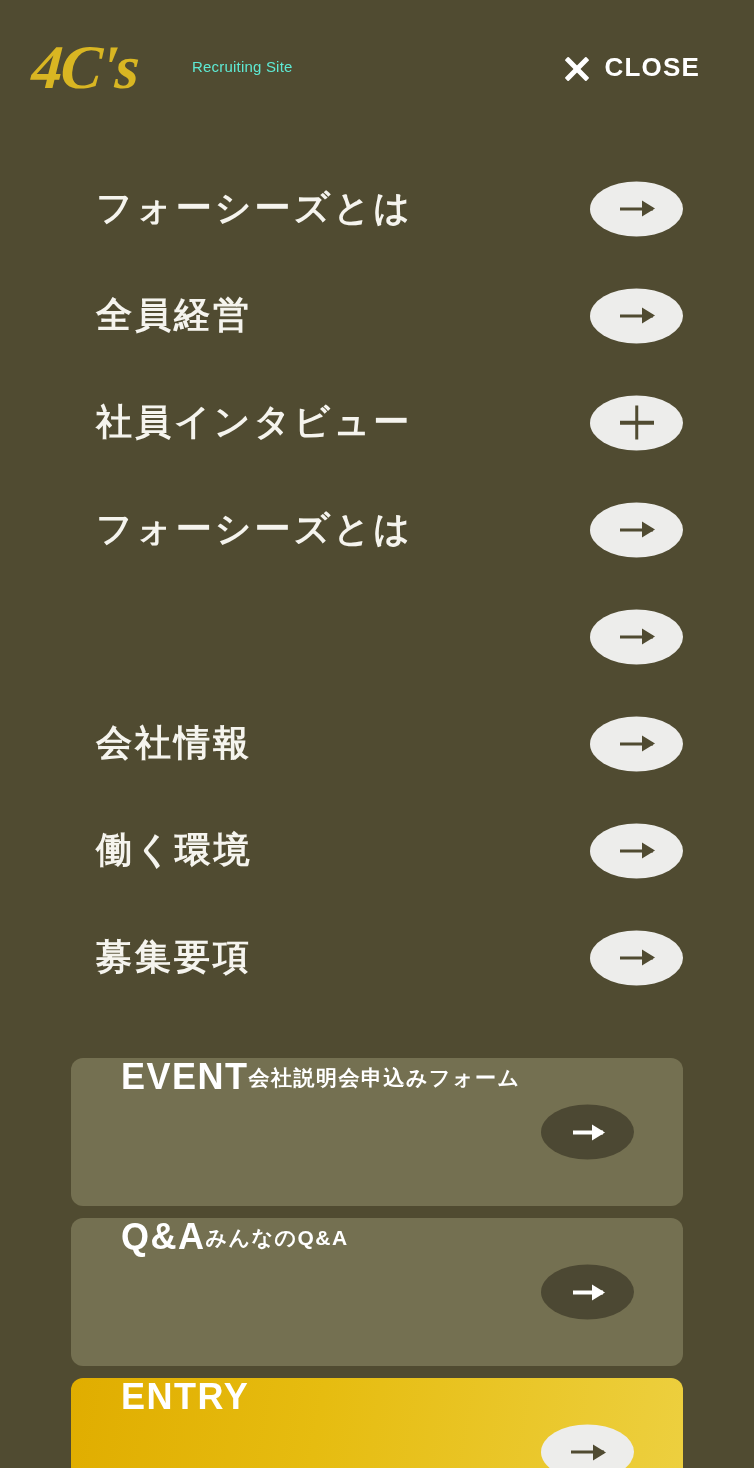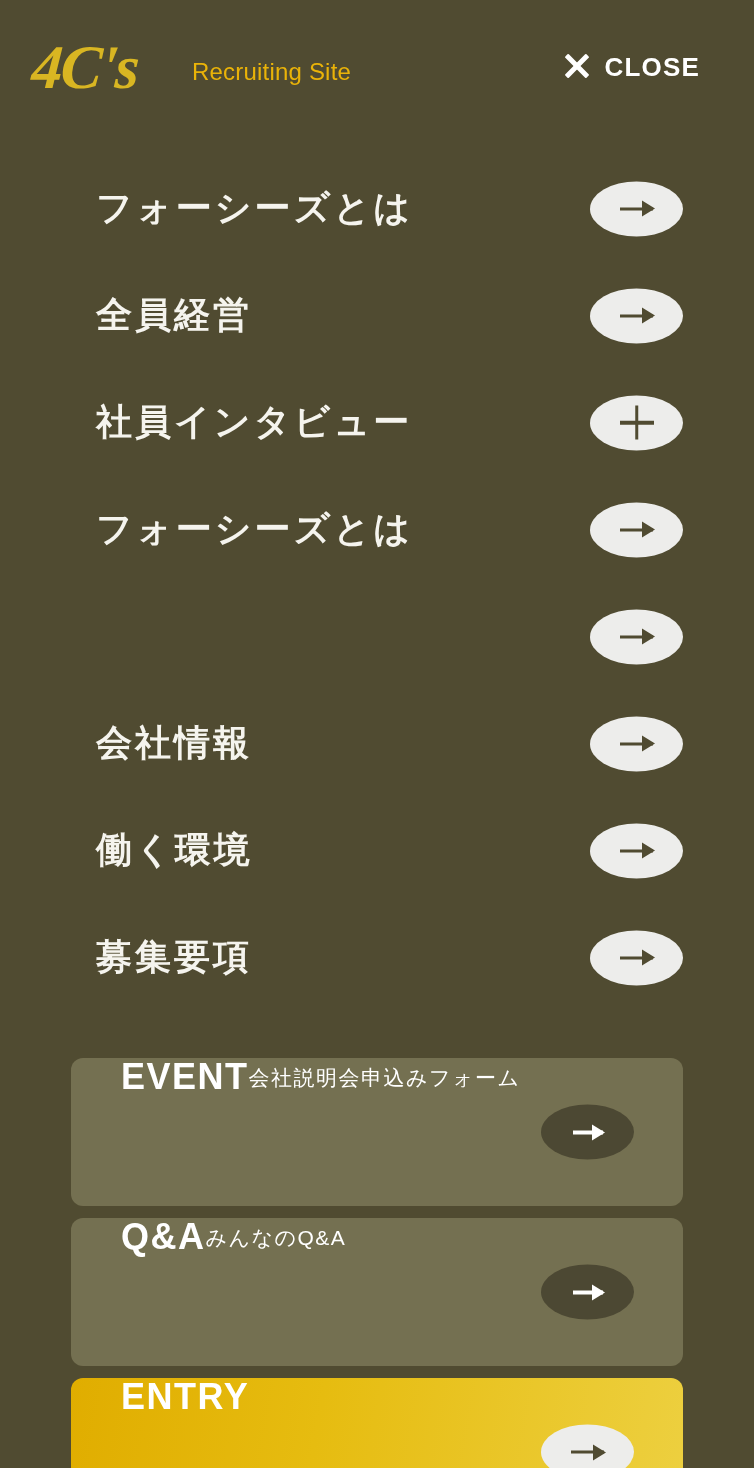--- a/index.html
+++ b/index.html
@@ -29,28 +29,28 @@
     font-weight:bold;
     font-size:62px;
     line-height:1;
     color:#D9B622;
     letter-spacing:-2px;
     transform:skewX(-4deg);
     user-select:none;
   }
   .site-label {
     position:absolute; left:192px; top:58px;
-    font-size:24px;
+    font-size:15px;
     font-weight:500;
-    color:#eab308;
+    color:#5eead4;
     letter-spacing:0.2px;
   }
   .close-btn {
     position:absolute; right:54px; top:52px;
-    display:flex; align-items:flex-start; gap:13px;
+    display:flex; align-items:flex-end; gap:13px;
     cursor:pointer;
   }
   .close-x {
     position:relative;
     width:28px; height:28px;
     flex:0 0 28px;
   }
   .close-x::before, .close-x::after {
     content:""; position:absolute;
     left:50%; top:50%;
@@ -144,21 +144,21 @@
   .card-title {
     font-size:36px;
     font-weight:bold;
     color:#FFFFFF;
     letter-spacing:1.5px;
     line-height:1.08;
   }
   .card-sub {
     margin-top:6px;
     font-size:21px;
-    font-weight:normal;
+    font-weight:bold;
     color:#FFFFFF;
     letter-spacing:1.5px;
   }
   .card-btn {
     position:absolute; right:49px; top:50%;
     transform:translateY(-50%);
     width:93px; height:55px;
     border-radius:50%;
     background:#4C4833;
     display:flex; align-items:center; justify-content:center;

